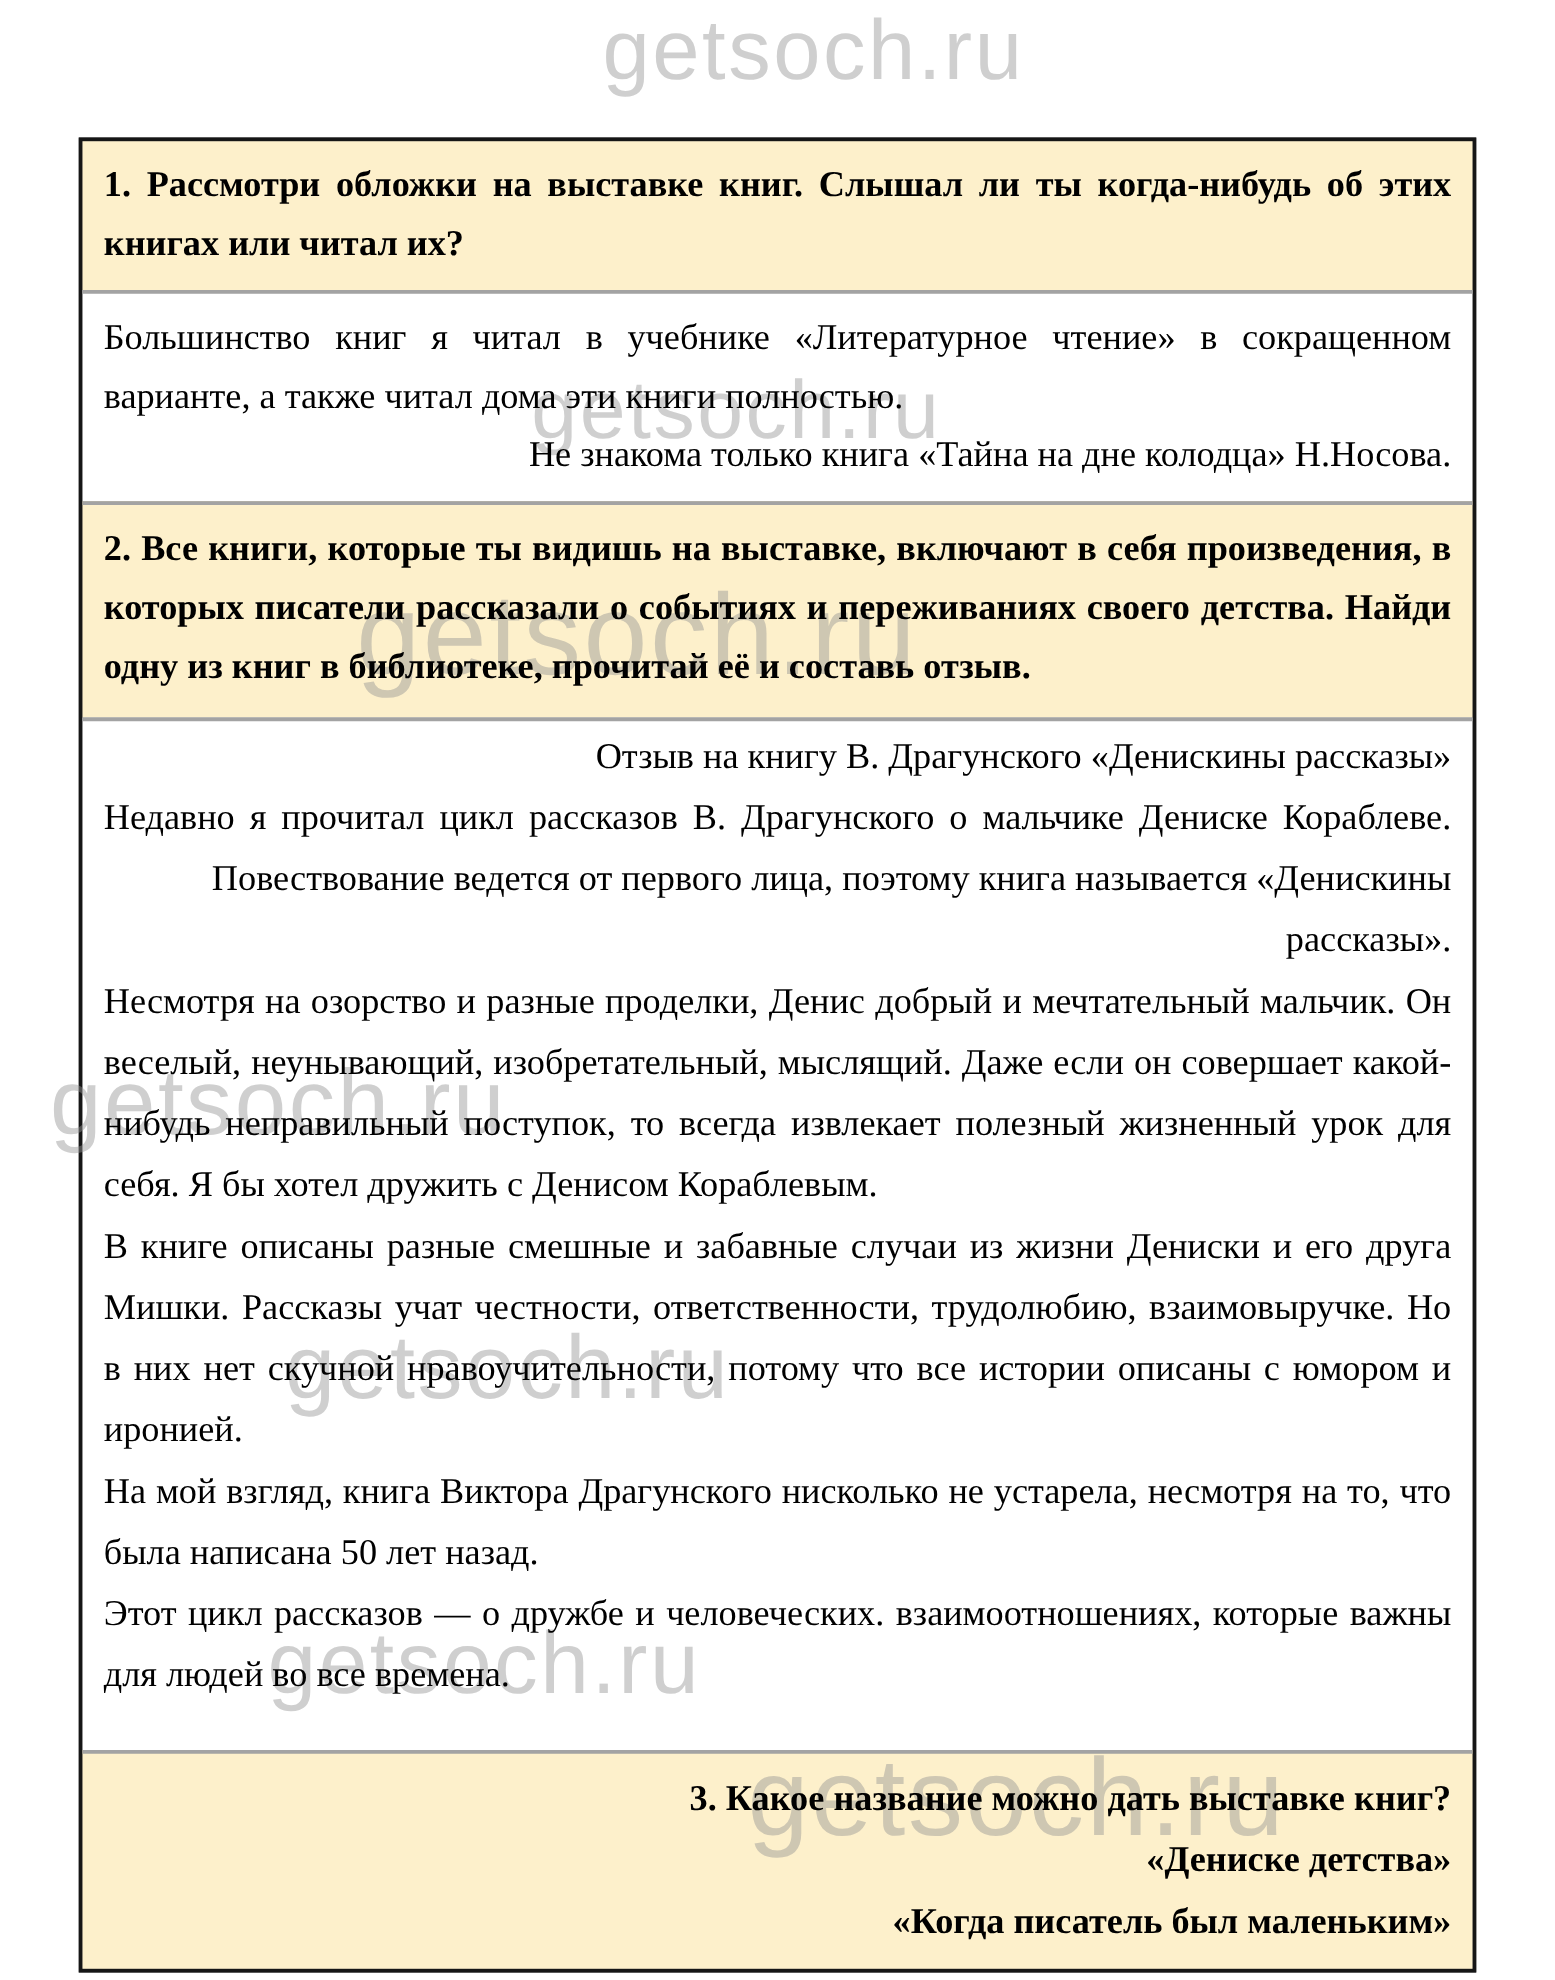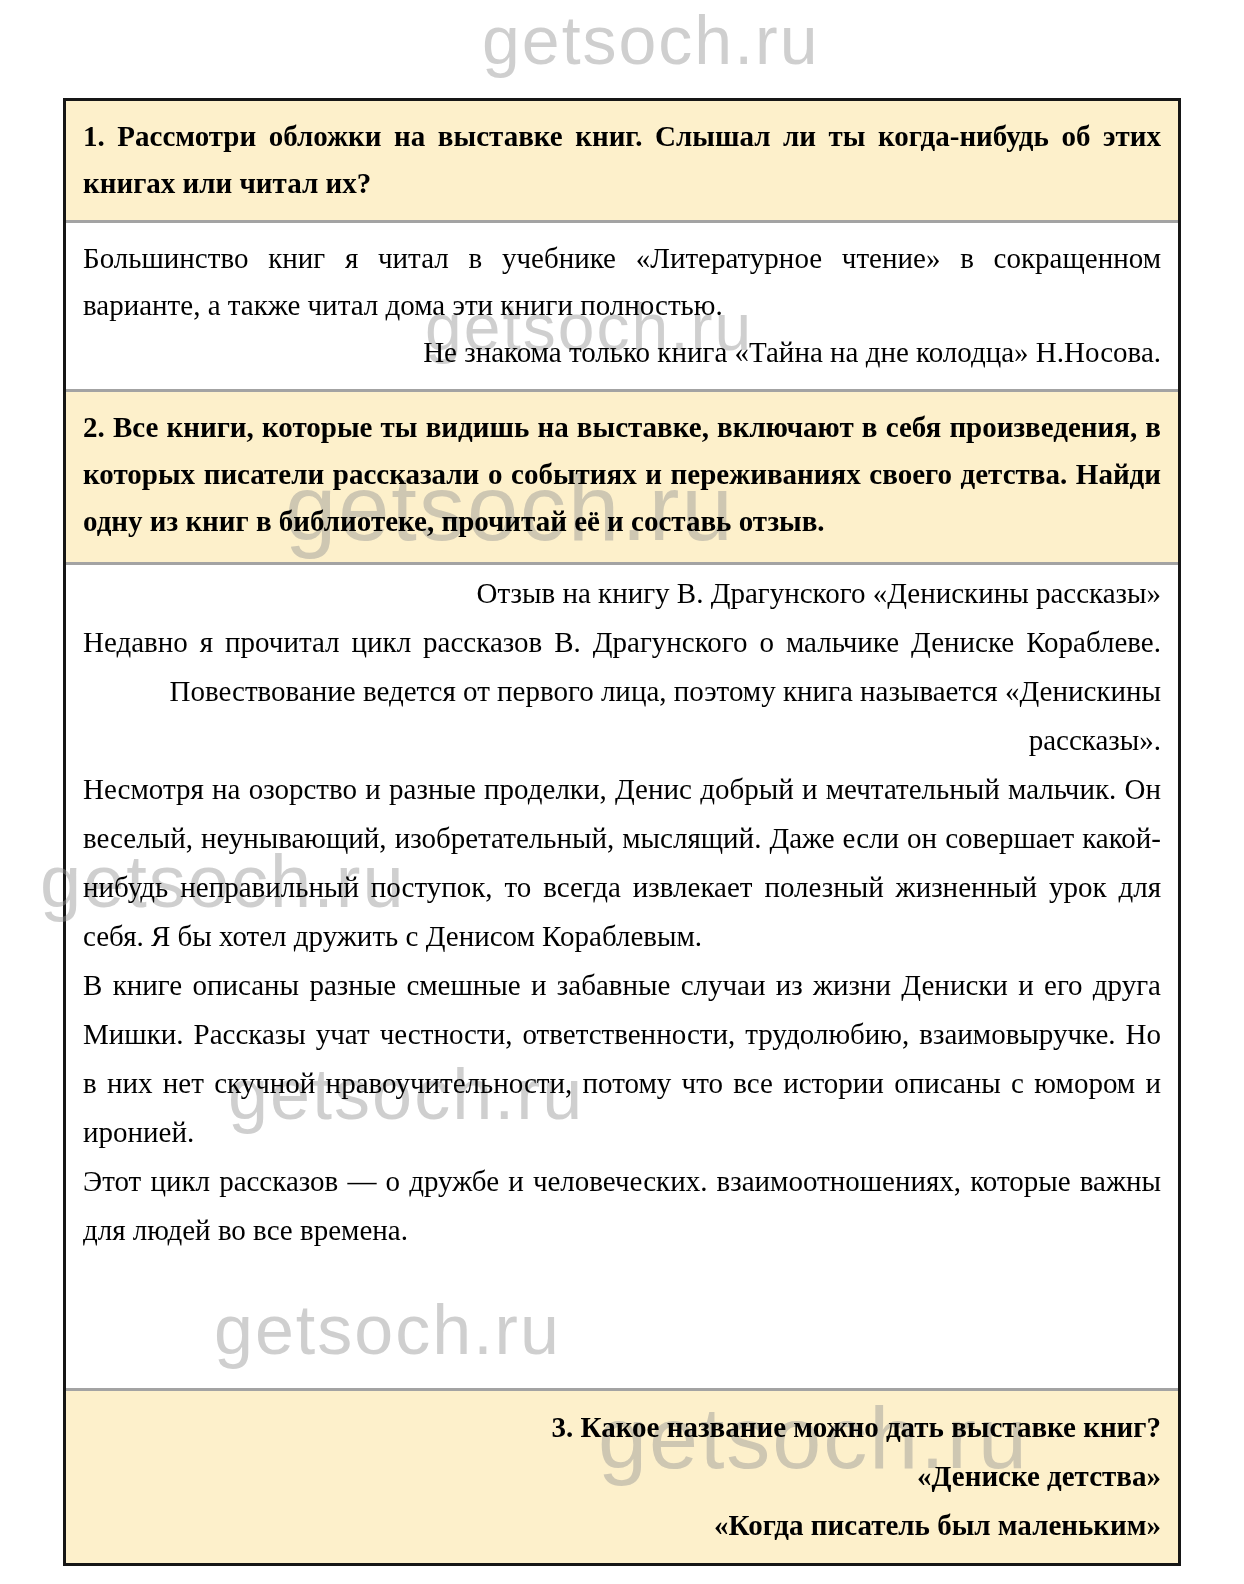--- a/index.html
+++ b/index.html
@@ -10,21 +10,21 @@
     overflow: hidden;
     background: #ffffff;
     font-family: "Liberation Serif", "DejaVu Serif", serif;
     color: #000000;
   }
 
   
   .doc-table {
     position: absolute;
     left: 63px;
-    top: 98px;
+    top: 110px;
     width: 1118px;
     box-sizing: border-box;
     border: 3px solid #161616;
     background: #404040;
   }
   .cell {
     box-sizing: border-box;
     padding: 12px 17px 13px 17px;
     font-size: 29px;
     line-height: 47px;
@@ -87,20 +87,21 @@
     <section class="cell q s3">
       <p class="just">2. Все книги, которые ты видишь на выставке, включают в себя произведения, в которых писатели рассказали о событиях и переживаниях своего детства. Найди одну из книг в библиотеке, прочитай её и составь отзыв.</p>
     </section>
 
     <section class="cell a s4">
       <p>Отзыв на книгу В. Драгунского «Денискины рассказы»</p>
       <p class="stretch">Недавно я прочитал цикл рассказов В. Драгунского о мальчике Дениске Кораблеве.</p>
       <p>Повествование ведется от первого лица, поэтому книга называется «Денискины рассказы».</p>
       <p class="just">Несмотря на озорство и разные проделки, Денис добрый и мечтательный мальчик. Он веселый, неунывающий, изобретательный, мыслящий. Даже если он совершает какой-нибудь неправильный поступок, то всегда извлекает полезный жизненный урок для себя. Я бы хотел дружить с Денисом Кораблевым.</p>
       <p class="just">В книге описаны разные смешные и забавные случаи из жизни Дениски и его друга Мишки. Рассказы учат честности, ответственности, трудолюбию, взаимовыручке. Но в них нет скучной нравоучительности, потому что все истории описаны с юмором и иронией.</p>
+      <p class="just">На мой взгляд, книга Виктора Драгунского нисколько не устарела, несмотря на то, что была написана 50 лет назад.</p>
       <p class="just">Этот цикл рассказов — о дружбе и человеческих. взаимоотношениях, которые важны для людей во все времена.</p>
     </section>
 
     <section class="cell q s5">
       <p>3. Какое название можно дать выставке книг?</p>
       <p>«Дениске детства»</p>
       <p>«Когда писатель был маленьким»</p>
     </section>
 
   </div>

